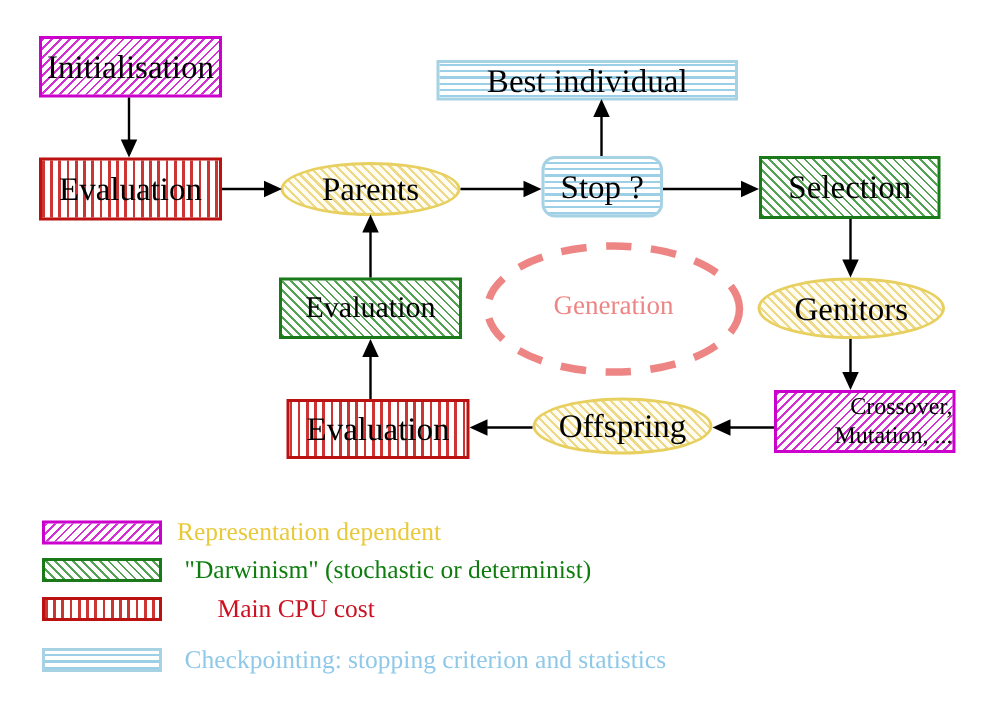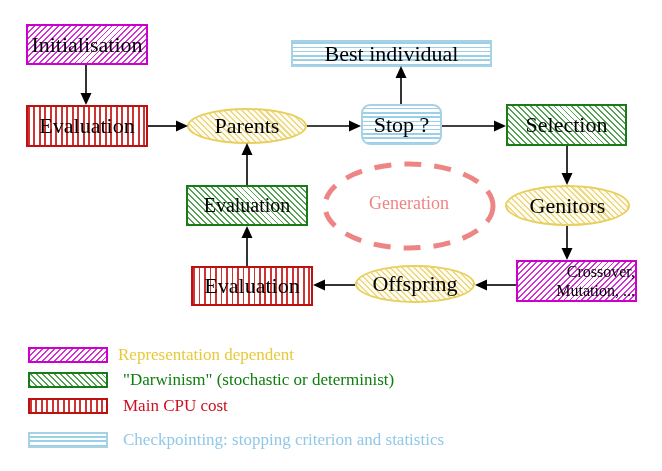--- a/index.html
+++ b/index.html
@@ -168,21 +168,21 @@
   <div class="legend-row" style="top:346px;">
     <span class="swatch hatch-stochastic"></span>
     <span class="ltext2 c-gold">Representation dependent</span>
   </div>
 
   <div class="legend-row" style="top:371px;">
     <span class="swatch hatch-darwin"></span>
     <span class="ltext c-green">"Darwinism" (stochastic or determinist)</span>
   </div>
 
-  <div class="legend-row" style="top:397px;">
+  <div class="legend-row" style="top:397px;gap:22px;">
     <span class="swatch hatch-cpu"></span>
     <span class="ltext c-red">Main CPU cost</span>
   </div>
 
   <div class="legend-row" style="top:431px;">
     <span class="swatch hatch-checkpoint"></span>
     <span class="ltext c-cyan">Checkpointing: stopping criterion and statistics</span>
   </div>
 
 </div>

